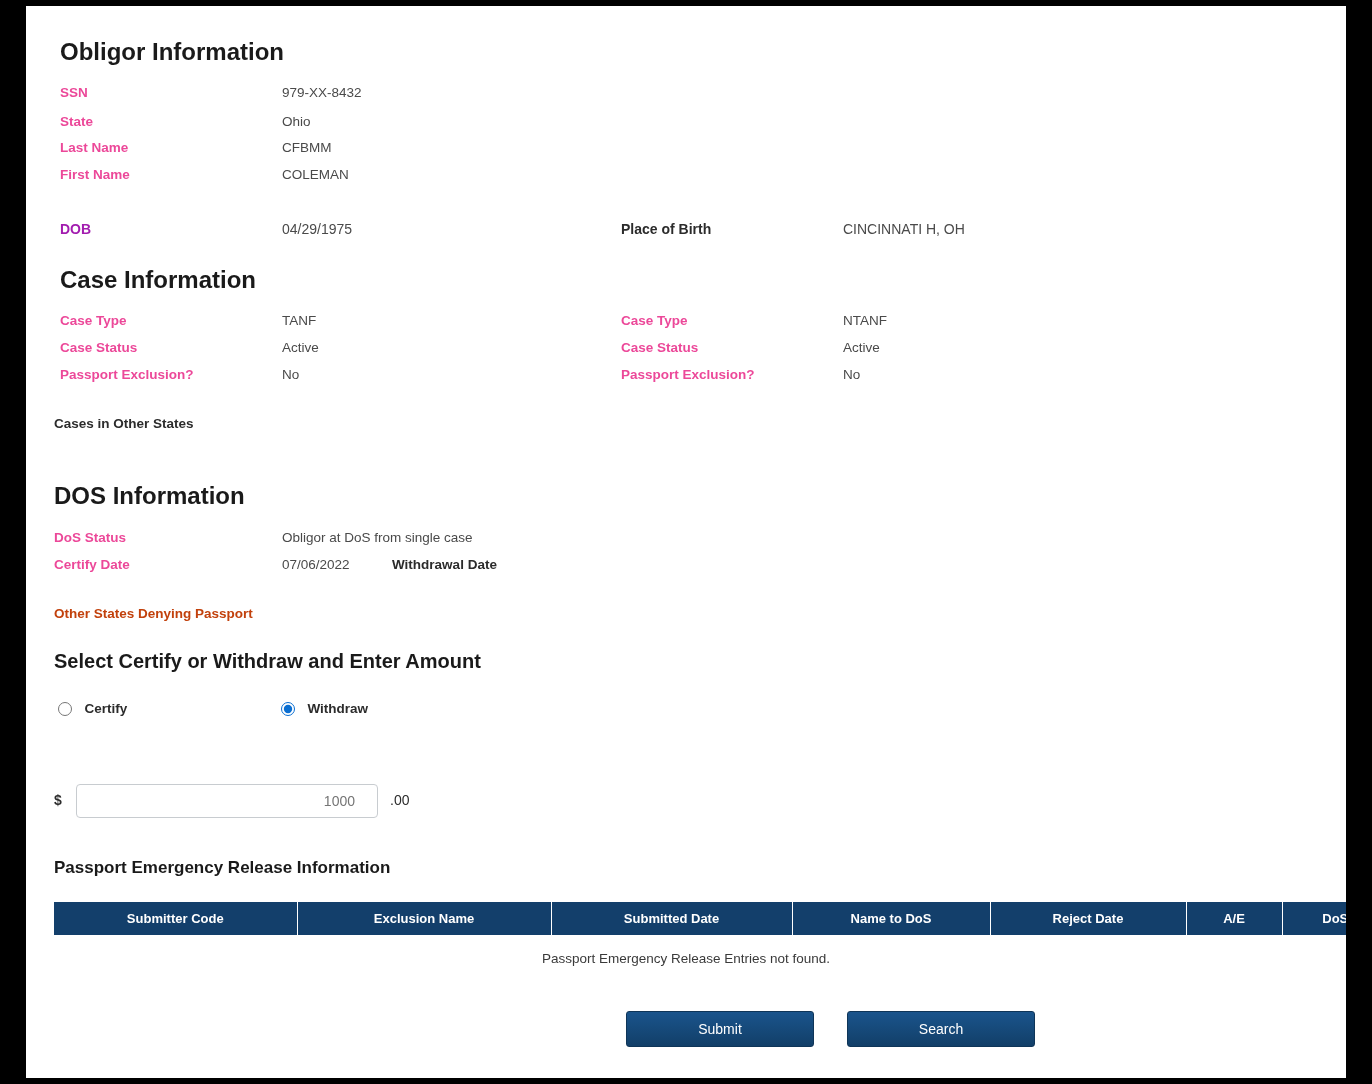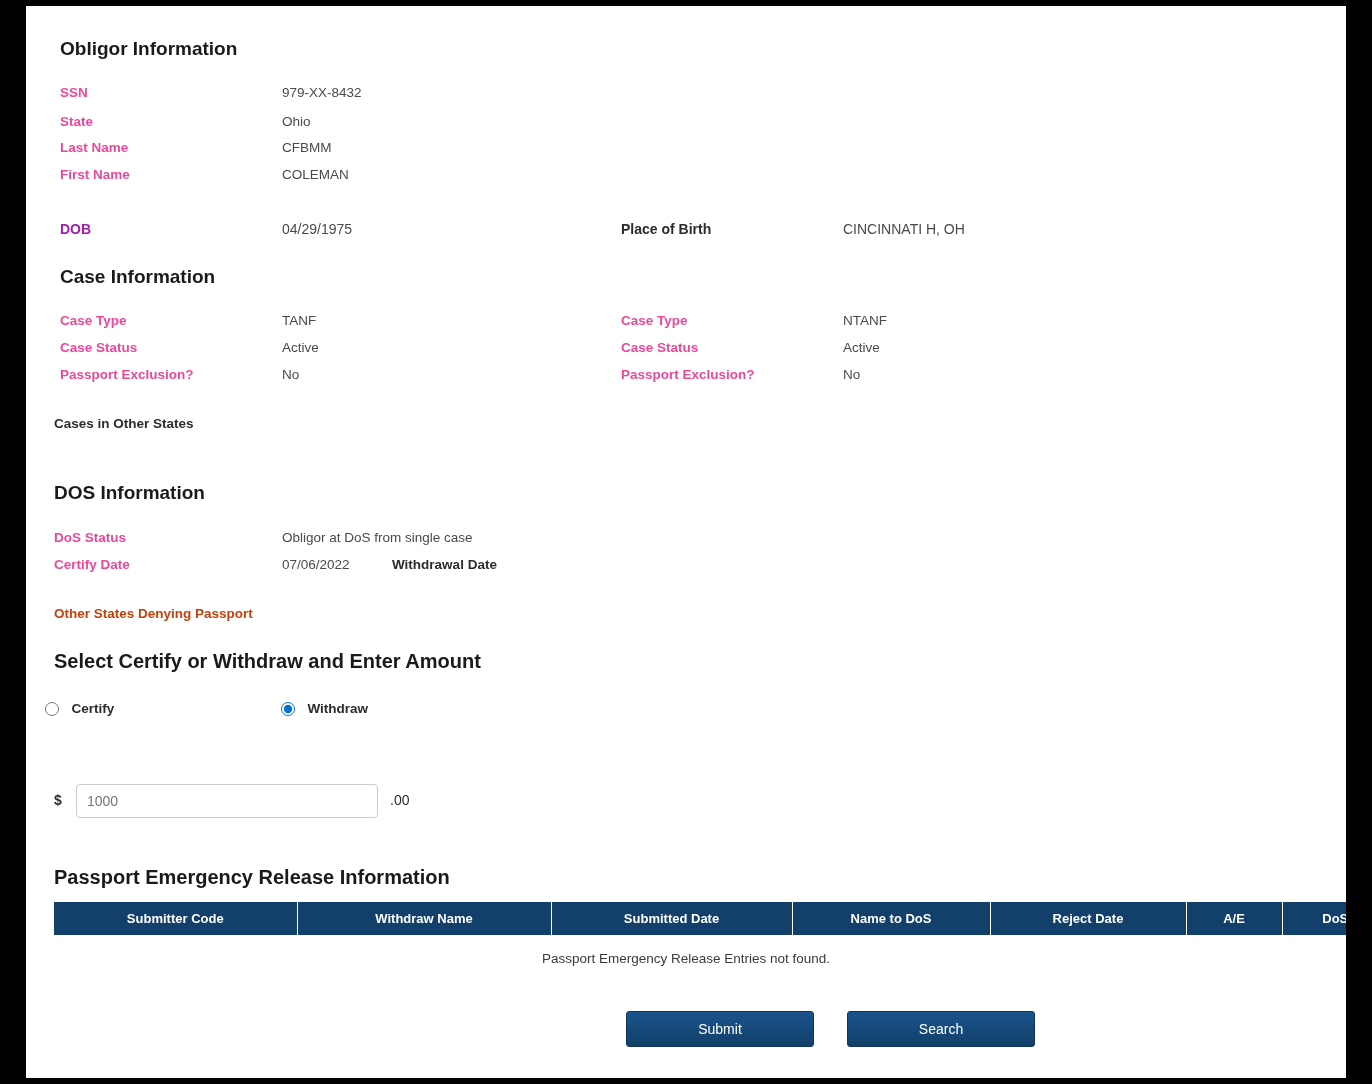--- a/index.html
+++ b/index.html
@@ -22,21 +22,21 @@
     background: #ffffff;
     box-sizing: border-box;
     overflow: hidden;
   }
   .inner {
     position: relative;
     padding: 0 0 0 0;
   }
 
   h2.section-title {
-    font-size: 19px;
+    font-size: 24px;
     font-weight: bold;
     color: #1a1a1a;
     margin: 0;
   }
 
   .lbl {
     font-size: 13.5px;
     font-weight: bold;
     color: #ec4899;
   }
@@ -102,21 +102,21 @@
 
   #other-states-denying {
     position: absolute; left: 28px; top: 600px;
     font-size: 13.5px; font-weight: bold; color: #c2410c;
   }
 
   
   #select-title { position: absolute; left: 28px; top: 644px; font-size: 20px; }
 
   .radio-group { position: absolute; top: 693px; }
-  #radio-certify-wrap { left: 19px; }
+  #radio-certify-wrap { left: 32px; }
   #radio-withdraw-wrap { left: 255px; }
   .radio-group input[type=radio] {
     width: 14px; height: 14px; margin: 0; vertical-align: middle;
     accent-color: #0a6ed1;
   }
   .radio-group label {
     font-size: 13.5px; font-weight: bold; color: #2c2c2c;
     margin-left: 8px; vertical-align: middle;
   }
 
@@ -127,33 +127,34 @@
   #dollar-sign {
     position: absolute; left: 28px; top: 786px;
     font-size: 14px; color: #2c2c2c; font-weight: bold;
   }
   #amount-input {
     position: absolute; left: 50px; top: 778px;
     width: 302px; height: 34px;
     border: 1px solid #c8ccd0;
     border-radius: 4px;
     box-sizing: border-box;
-    padding: 0 10px;
+    padding: 0 22px;
     font-size: 14px;
     color: #777777;
     font-family: "Liberation Sans", sans-serif;
     background: #ffffff;
+    text-align: right;
   }
   #cents-suffix {
     position: absolute; left: 364px; top: 786px;
     font-size: 14px; color: #2c2c2c;
   }
 
   
-  #per-title { position: absolute; left: 28px; top: 852px; font-size: 20px; margin-top: 8px; }
+  #per-title { position: absolute; left: 28px; top: 852px; font-size: 17px; }
 
   #per-table {
     position: absolute; left: 28px; top: 896px;
     width: 1265px;
     border-collapse: collapse;
     table-layout: fixed;
   }
   #per-table th {
     background: #133f6b;
     color: #ffffff;
@@ -292,21 +293,21 @@
         <col style="width:254px">
         <col style="width:241px">
         <col style="width:198px">
         <col style="width:196px">
         <col style="width:96px">
         <col style="width:106px">
       </colgroup>
       <thead>
         <tr>
           <th>Submitter Code</th>
-          <th>Withdraw Name</th>
+          <th>Exclusion Name</th>
           <th>Submitted Date</th>
           <th>Name to DoS</th>
           <th>Reject Date</th>
           <th>A/E</th>
           <th>DoS</th>
         </tr>
       </thead>
     </table>
 
     <div id="per-empty">Passport Emergency Release Entries not found.</div>

